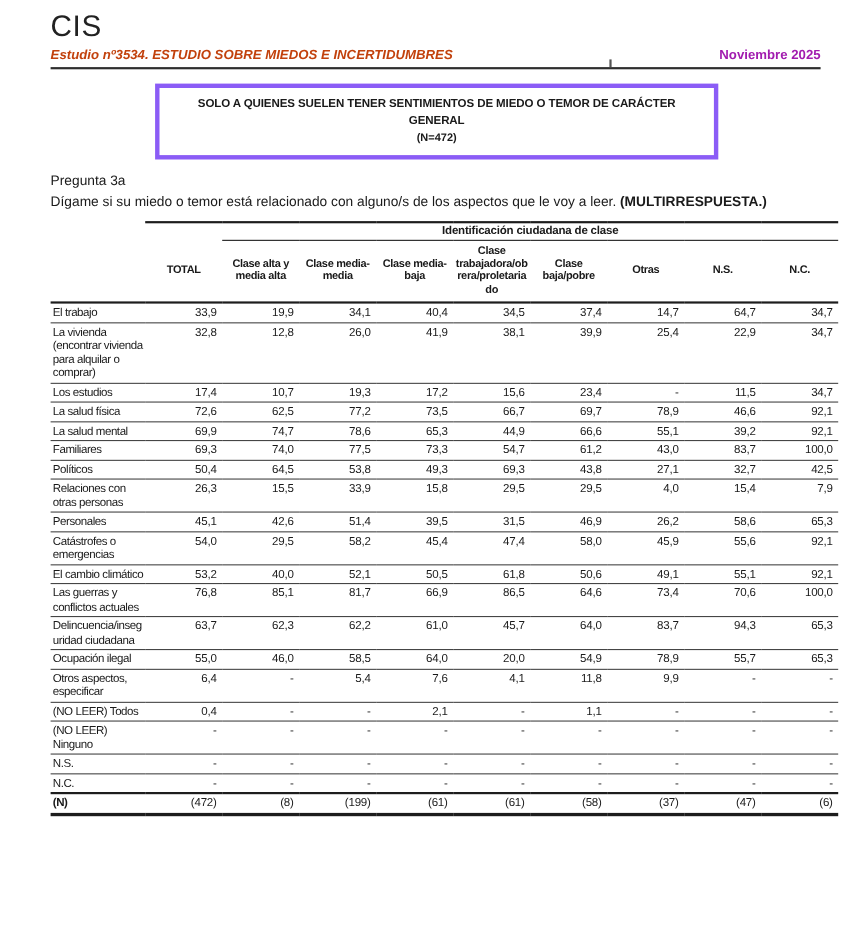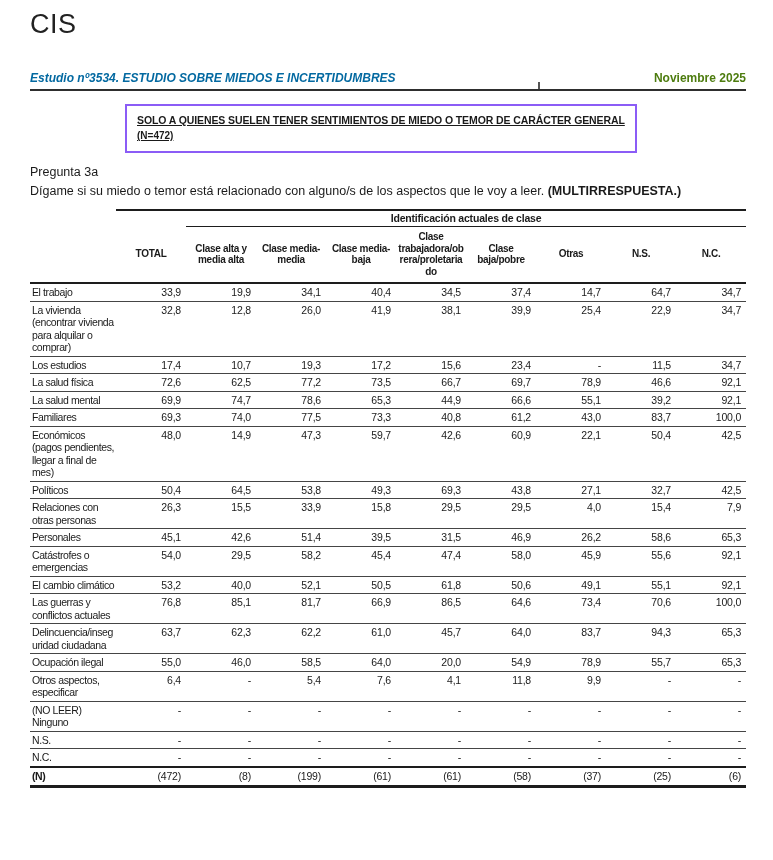--- a/index.html
+++ b/index.html
@@ -4,54 +4,54 @@
 <style>
   html,body{margin:0;padding:0;background:#fff;}
   .page{
     position:relative;
     width:773px;height:860px;
     background:#fff;
     font-family:"Liberation Sans","DejaVu Sans",sans-serif;
     color:#1a1a1a;
     overflow:hidden;
     box-sizing:border-box;
-    padding:10px 27px 0 30px;
+    padding:10px 27px 0 46px;
   }
   
   .brand{
     font-size:27px;
     letter-spacing:.5px;
     color:#222;
     line-height:28px;
   }
   .study-row{
     position:relative;
     display:flex;
     justify-content:space-between;
     align-items:flex-end;
     margin-top:5px;
     padding-bottom:4px;
     border-bottom:2.5px solid #2e2e2e;
   }
-  .study-title{font-size:12px;font-weight:bold;font-style:italic;color:#0369a1;}
-  .study-date{font-size:12px;font-weight:bold;color:#4d7c0f;margin-top:28px;}
+  .study-title{font-size:12px;font-weight:bold;font-style:italic;color:#c2410c;}
+  .study-date{font-size:12px;font-weight:bold;color:#a21caf;}
   .header-tick{
     position:absolute;
     left:508px;bottom:0;
     width:1.5px;height:7px;
     background:#555;
   }
   
   .filter-box{
     box-sizing:border-box;
     width:512px;
     margin:13px 0 0 95px;
-    border:2px solid #8b5cf6;
+    border:4px solid #8b5cf6;
+    text-align:center;
     padding:6px 10px 7px;
-    text-decoration:underline;
   }
   .fb-main{font-size:10.5px;font-weight:bold;line-height:16px;letter-spacing:-0.1px;}
   .fb-sub{font-size:10px;font-weight:bold;line-height:16px;}
   
   .q-number{margin-top:12px;font-size:12.5px;font-weight:normal;}
   .q-text{margin-top:4px;font-size:12.5px;line-height:16px;}
   .q-text b{font-weight:bold;}
   
   table.results{
     margin-top:10px;
@@ -148,21 +148,21 @@
         <col class="c-d">
       <col class="c-d">
         <col class="c-d">
         <col class="c-d">
         <col class="c-d">
     </colgroup>
     <thead>
       <tr>
         <th class="gr-empty"></th>
         <th class="gr-total"></th>
-        <th class="gr-group" colspan="8">Identificación actuales de clase</th>
+        <th class="gr-group" colspan="8">Identificación ciudadana de clase</th>
       </tr>
       <tr class="cols-row">
         <th class="h-lbl"></th>
 
       <th class="h-col">TOTAL</th>
           <th class="h-col">Clase alta y media alta</th>
           <th class="h-col">Clase media-media</th>
           <th class="h-col">Clase media-baja</th>
           <th class="h-col">Clase trabajadora/obrera/proletariado</th>
           <th class="h-col">Clase baja/pobre</th>
@@ -232,37 +232,25 @@
           <td class="val">55,1</td>
           <td class="val">39,2</td>
           <td class="val">92,1</td>
         </tr>
         <tr>
           <td class="lbl">Familiares</td>
           <td class="val">69,3</td>
           <td class="val">74,0</td>
           <td class="val">77,5</td>
           <td class="val">73,3</td>
-          <td class="val">40,8</td>
+          <td class="val">54,7</td>
           <td class="val">61,2</td>
           <td class="val">43,0</td>
           <td class="val">83,7</td>
           <td class="val">100,0</td>
-        </tr>
-        <tr>
-          <td class="lbl">Económicos (pagos pendientes, llegar a final de mes)</td>
-          <td class="val">48,0</td>
-          <td class="val">14,9</td>
-          <td class="val">47,3</td>
-          <td class="val">59,7</td>
-          <td class="val">42,6</td>
-          <td class="val">60,9</td>
-          <td class="val">22,1</td>
-          <td class="val">50,4</td>
-          <td class="val">42,5</td>
         </tr>
         <tr>
           <td class="lbl">Políticos</td>
           <td class="val">50,4</td>
           <td class="val">64,5</td>
           <td class="val">53,8</td>
           <td class="val">49,3</td>
           <td class="val">69,3</td>
           <td class="val">43,8</td>
           <td class="val">27,1</td>
@@ -359,20 +347,32 @@
           <td class="val">-</td>
           <td class="val">5,4</td>
           <td class="val">7,6</td>
           <td class="val">4,1</td>
           <td class="val">11,8</td>
           <td class="val">9,9</td>
           <td class="val">-</td>
           <td class="val">-</td>
         </tr>
         <tr>
+          <td class="lbl">(NO LEER) Todos</td>
+          <td class="val">0,4</td>
+          <td class="val">-</td>
+          <td class="val">-</td>
+          <td class="val">2,1</td>
+          <td class="val">-</td>
+          <td class="val">1,1</td>
+          <td class="val">-</td>
+          <td class="val">-</td>
+          <td class="val">-</td>
+        </tr>
+        <tr>
           <td class="lbl">(NO LEER) Ninguno</td>
           <td class="val">-</td>
           <td class="val">-</td>
           <td class="val">-</td>
           <td class="val">-</td>
           <td class="val">-</td>
           <td class="val">-</td>
           <td class="val">-</td>
           <td class="val">-</td>
           <td class="val">-</td>
@@ -406,19 +406,19 @@
       <tr>
         <td class="lbl">(N)</td>
 
       <td class="val">(472)</td>
           <td class="val">(8)</td>
           <td class="val">(199)</td>
           <td class="val">(61)</td>
           <td class="val">(61)</td>
           <td class="val">(58)</td>
           <td class="val">(37)</td>
-          <td class="val">(25)</td>
+          <td class="val">(47)</td>
           <td class="val">(6)</td>
         </tr>
     </tfoot>
   </table>
 
 </div>
 
 </body></html>

